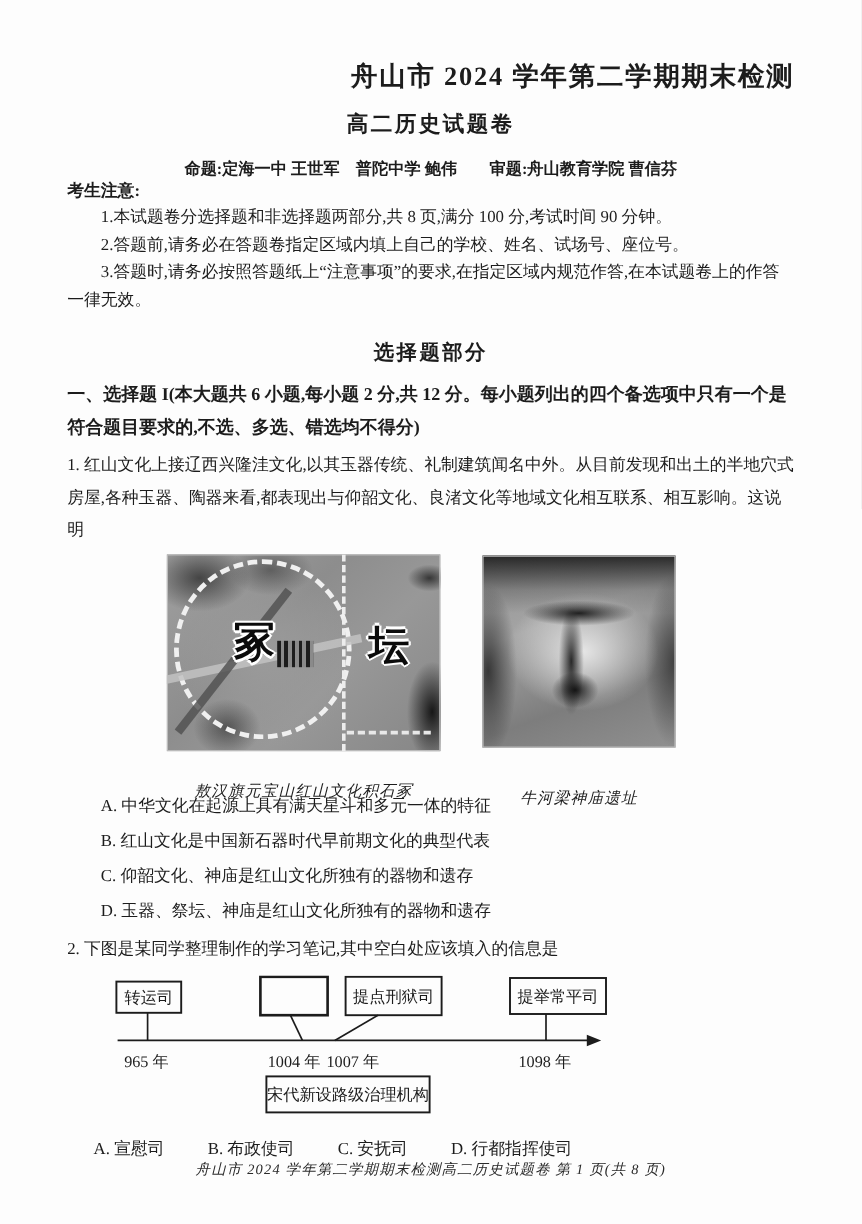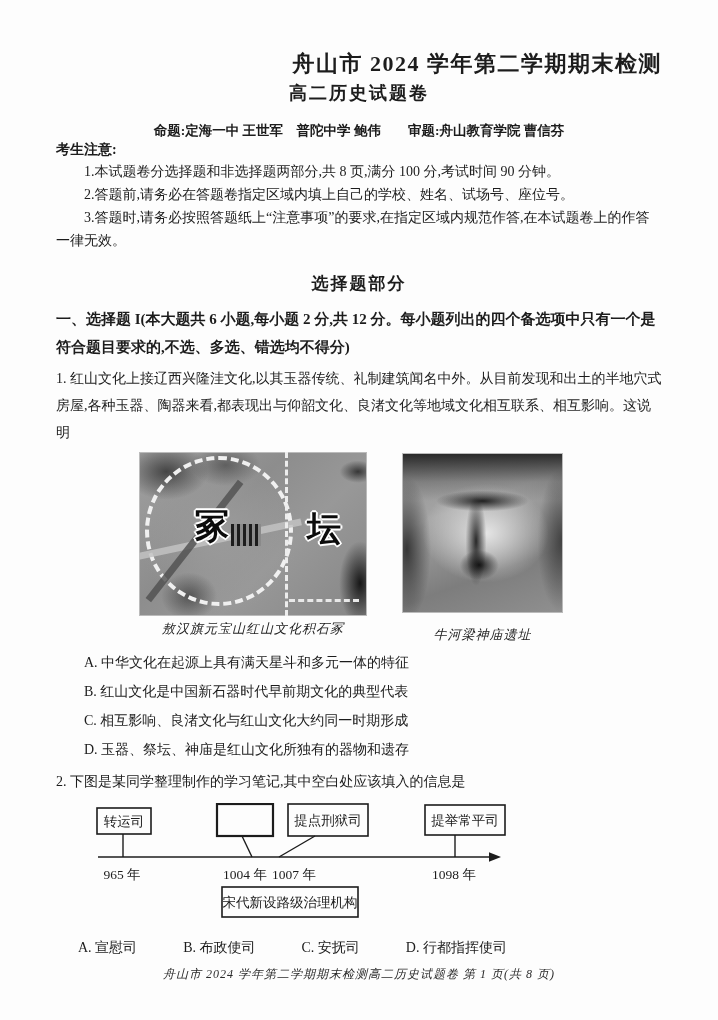--- a/index.html
+++ b/index.html
@@ -9,21 +9,21 @@
     width:718px; height:1020px;
     margin:0 auto;
     background:#fdfdfd;
     color:#1c1c1c;
     font-family:"Liberation Serif", serif;
     overflow:hidden;
   }
   .content { padding:50px 56px 0 56px; }
 
   .title { text-align:right; font-size:22px; font-weight:bold; letter-spacing:1.5px; line-height:28px; }
-  .subtitle { text-align:center; font-size:18px; font-weight:bold; margin-top:4px; line-height:22px; letter-spacing:2px; }
+  .subtitle { text-align:center; font-size:18px; font-weight:bold; margin-top:14px; line-height:22px; letter-spacing:2px; }
   .setters { text-align:center; font-size:13.5px; font-weight:bold; margin-top:18px; white-space:pre-wrap; }
   .notice-heading { font-size:14px; font-weight:bold; line-height:20px; }
   .notice { font-size:14px; line-height:23px; text-indent:2em; }
   .section-heading { text-align:center; font-size:17px; font-weight:bold; margin-top:20px; letter-spacing:2px; }
   .part-intro { font-size:15px; font-weight:bold; line-height:28px; margin-top:10px; }
   .stem { font-size:14px; line-height:27px; margin-top:4px; }
 
   
   .figures { position:relative; height:192px; margin-top:4px; }
   .photo {
@@ -77,36 +77,36 @@
     position:absolute; left:150px; bottom:14px; width:70px; height:0;
     border-top:3px dashed #e8e8e8;
   }
   .photo-label {
     position:absolute; font-size:34px; font-weight:bold; color:#0b0b0b; line-height:1;
     text-shadow:-2px 0 0 #fff, 2px 0 0 #fff, 0 -2px 0 #fff, 0 2px 0 #fff,
                 -1px -1px 0 #fff, 1px -1px 0 #fff, -1px 1px 0 #fff, 1px 1px 0 #fff;
   }
   .label-mound { left:56px; top:58px; }
   .label-altar { left:168px; top:60px; }
-  .caption { position:absolute; text-align:center; font-size:13px; font-style:italic; letter-spacing:1px; }
+  .caption { position:absolute; text-align:center; font-size:13px; font-style:italic; letter-spacing:1px;margin-top:20px; }
   .caption-left { left:63px; top:170px; width:268px; }
   .caption-right { left:336px; top:176px; width:181px;font-style:italic; }
 
   .options { list-style:none; margin-top:6px; }
   .options li { font-size:14px; line-height:29px; padding-left:28px; }
 
   
   .timeline-wrap { position:relative; height:122px; margin-top:8px; }
   .timeline-wrap svg { position:absolute; left:39px; top:0; }
   .tl-box { fill:none; stroke:#1c1c1c; stroke-width:1.6; }
   .tl-box-thick { fill:none; stroke:#1c1c1c; stroke-width:2.2; }
   .tl-line { stroke:#1c1c1c; stroke-width:1.4; }
   .tl-text { font-size:13.5px; fill:#1c1c1c; font-family:"Liberation Serif", serif; }
 
-  .q2-options { display:flex; gap:46px; font-size:14px; margin-top:14px; padding-left:22px;font-family:Liberation Serif, serif; }
+  .q2-options { display:flex; gap:36px; font-size:14px; margin-top:14px; padding-left:22px;font-family:Liberation Serif, serif; }
 
   .footer {
     position:absolute; left:0; right:0; top:966px;
     text-align:center; font-size:12px; font-style:italic; color:#2a2a2a; letter-spacing:1px;
   }
 </style>
 </head>
 <body>
 
 <div class="page">
@@ -138,21 +138,21 @@
         <div class="photo-label label-altar">坛</div>
       </div>
       <div class="photo photo-right"></div>
       <div class="caption caption-left">敖汉旗元宝山红山文化积石冢</div>
       <div class="caption caption-right">牛河梁神庙遗址</div>
     </div>
 
     <ul class="options">
       <li>A. 中华文化在起源上具有满天星斗和多元一体的特征</li>
       <li>B. 红山文化是中国新石器时代早前期文化的典型代表</li>
-      <li>C. 相互影响、良渚文化与红山文化大约同一时期形成</li>
+      <li>C. 仰韶文化、神庙是红山文化所独有的器物和遗存</li>
       <li>D. 玉器、祭坛、神庙是红山文化所独有的器物和遗存</li>
     </ul>
 
     <div class="stem">2. 下图是某同学整理制作的学习笔记,其中空白处应该填入的信息是</div>
 
     <div class="timeline-wrap">
       <svg width="420" height="118" viewBox="0 0 420 118">
 
         <line class="tl-line" x1="3" y1="54" x2="398" y2="54"></line>
         <polygon points="406,54 394,49.2 394,58.8" fill="#1c1c1c"></polygon>

